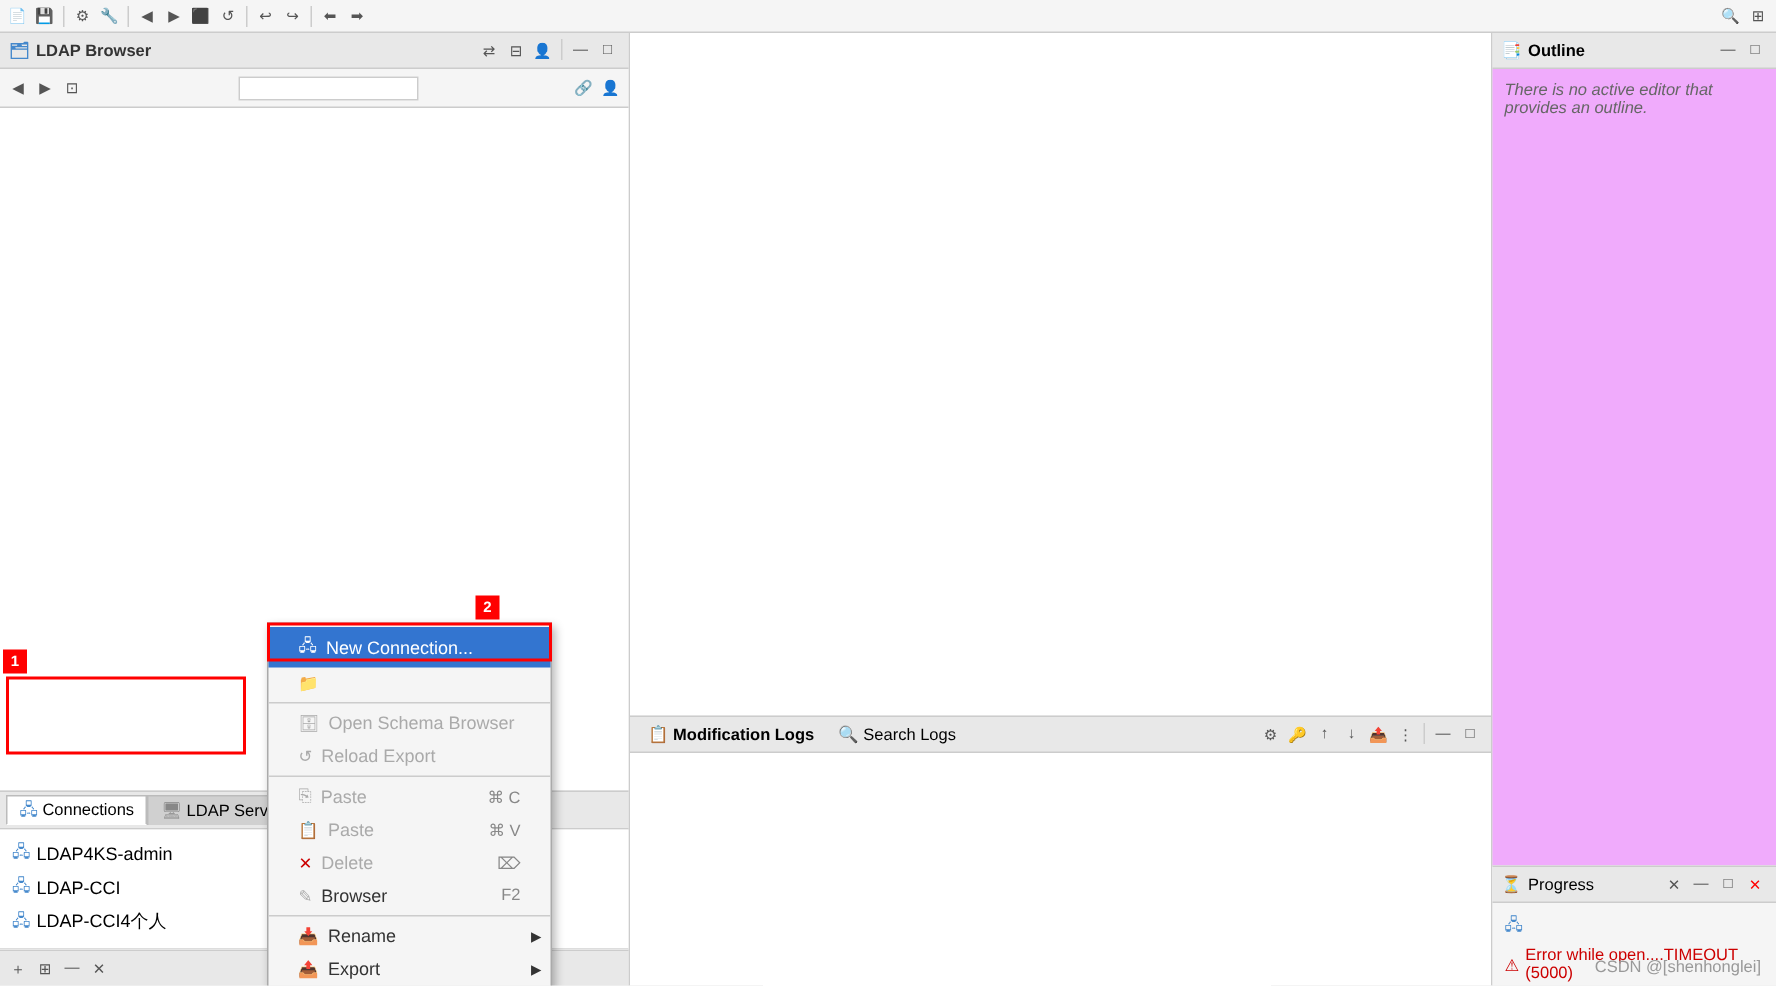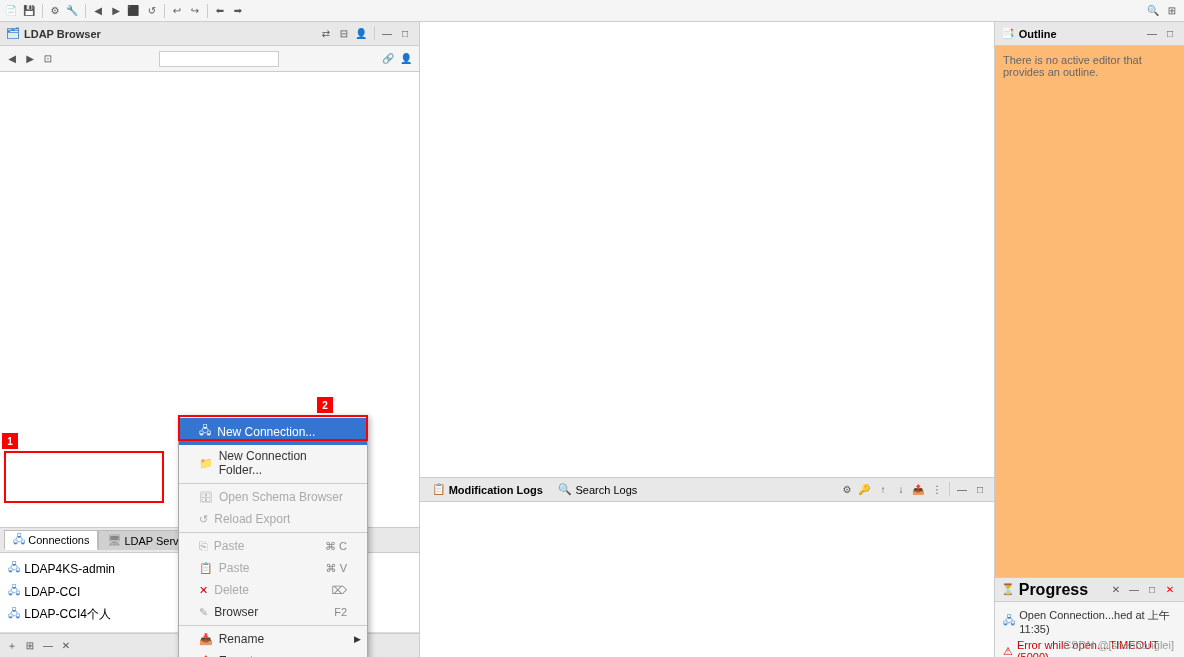--- a/index.html
+++ b/index.html
@@ -168,24 +168,25 @@
     }
     .outline-header {
       height: 24px;
       background: #e8e8e8;
       border-bottom: 1px solid #ccc;
       display: flex; align-items: center; padding: 0 6px;
       justify-content: space-between;
     }
     .outline-content {
       flex: 1;
-      background: #fdba74;
+      background: #f0abfc;
       padding: 8px;
       font-size: 11px;
       color: #666;
+      font-style: italic;
     }
 
     
     .progress-panel {
       height: 80px;
       border-top: 1px solid #ccc;
       background: #f5f5f5;
     }
     .progress-header {
       height: 24px;
@@ -432,33 +433,32 @@
         </div>
       </div>
       <div class="outline-content">
         <span>There is no active editor that provides an outline.</span>
       </div>
 
       <div class="progress-panel">
         <div class="progress-header">
           <div style="display:flex;align-items:center;gap:4px;">
             <span style="font-size:11px;color:#4488cc">⏳</span>
-            <span style="font-size:16px;font-weight:bold;">Progress</span>
+            <span style="font-size:11px;font-weight:normal;">Progress</span>
           </div>
           <div style="display:flex;gap:2px;">
             <span class="toolbar-icon">✕</span>
             <span class="toolbar-icon">—</span>
             <span class="toolbar-icon">□</span>
             <span class="toolbar-icon" style="color:red;">✕</span>
           </div>
         </div>
         <div class="progress-content">
           <div class="progress-item">
             <span style="font-size:11px;color:#4488cc">🖧</span>
-            <span class="progress-text">Open Connection...hed at 上午 11:35)</span>
           </div>
           <div class="progress-item">
             <span style="font-size:11px;color:#cc0000">⚠</span>
             <span class="progress-error">Error while open....TIMEOUT (5000)</span>
           </div>
         </div>
       </div>
 
     </div>
 
@@ -468,21 +468,20 @@
 
 <div class="context-menu">
 
   <div class="menu-item highlighted">
     <span style="font-size:11px;">🖧</span>
     <span>New Connection...</span>
   </div>
 
   <div class="menu-item">
     <span style="font-size:11px;">📁</span>
-    <span>New Connection Folder...</span>
   </div>
   <div class="menu-sep"></div>
 
   <div class="menu-item disabled">
     <span style="font-size:11px;">🗄</span>
     <span>Open Schema Browser</span>
   </div>
 
   <div class="menu-item disabled">
     <span style="font-size:11px;">↺</span>

